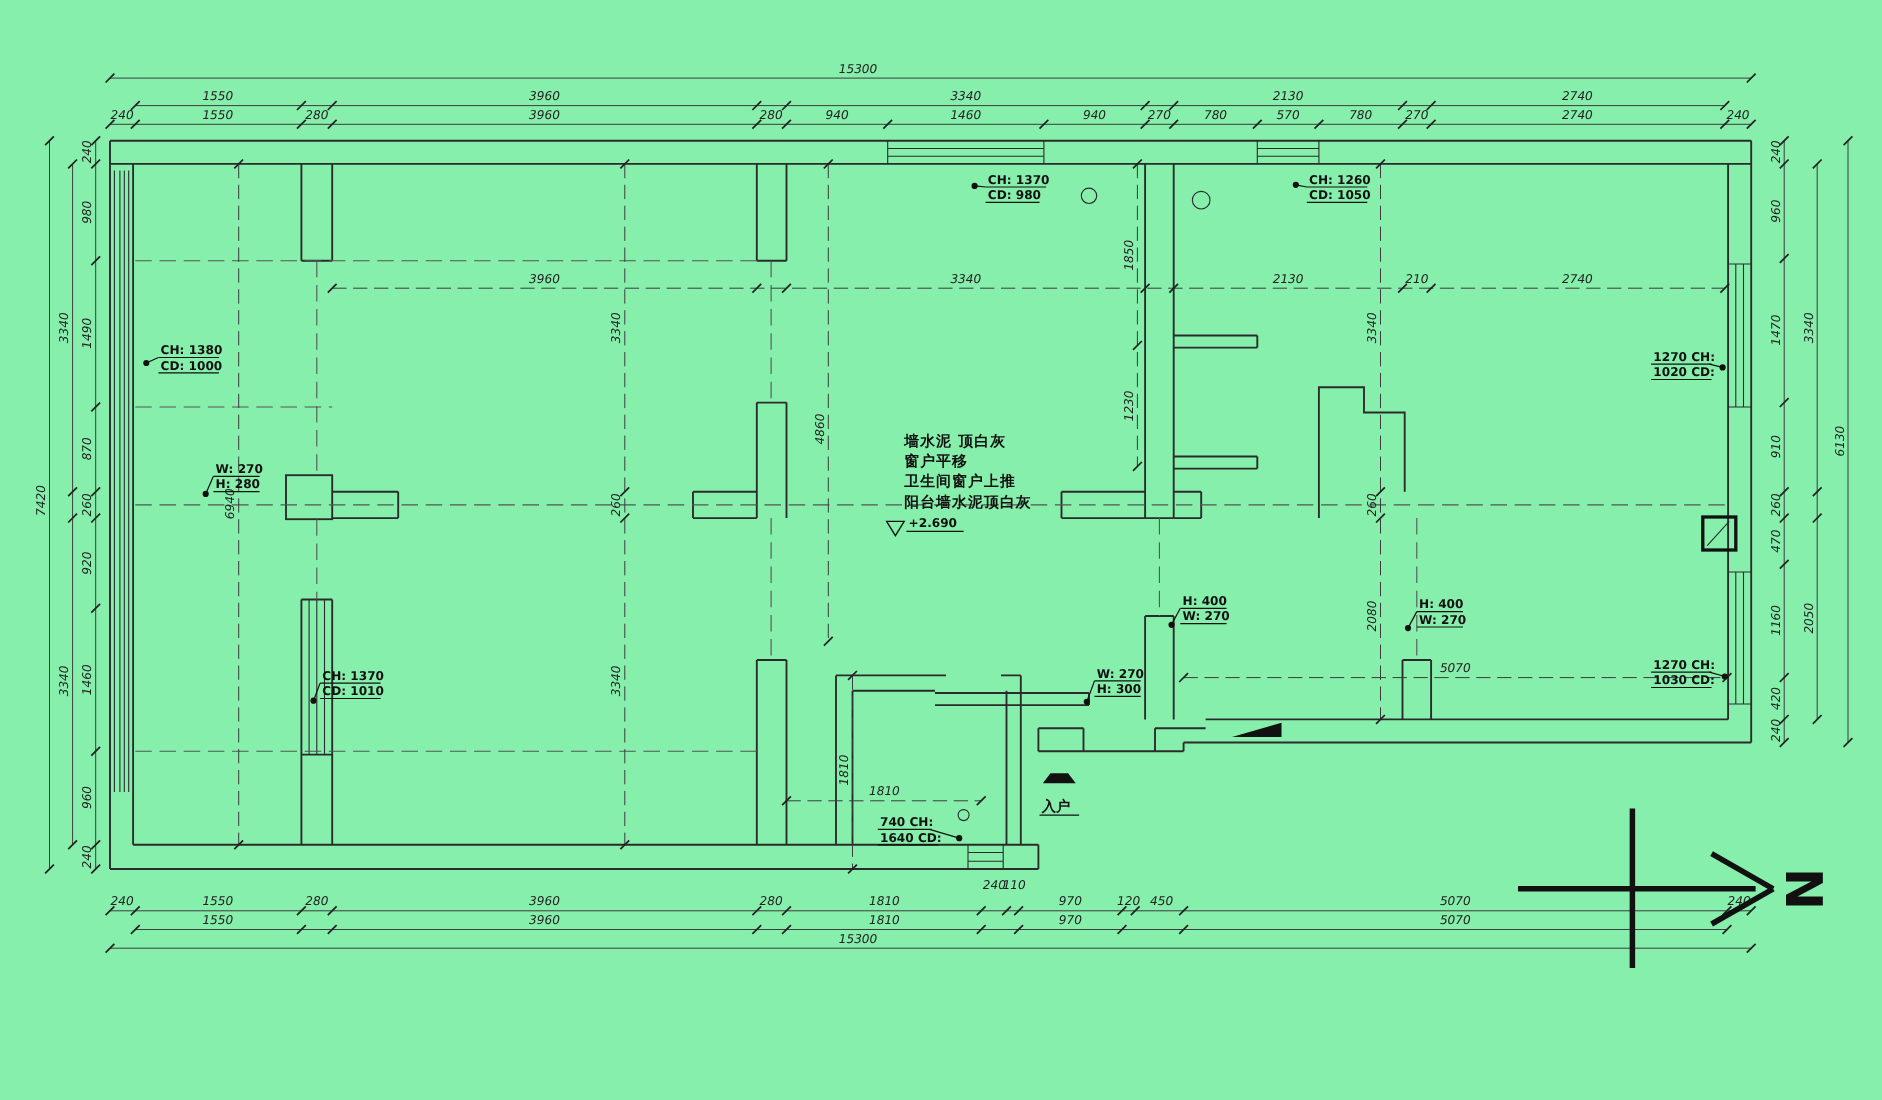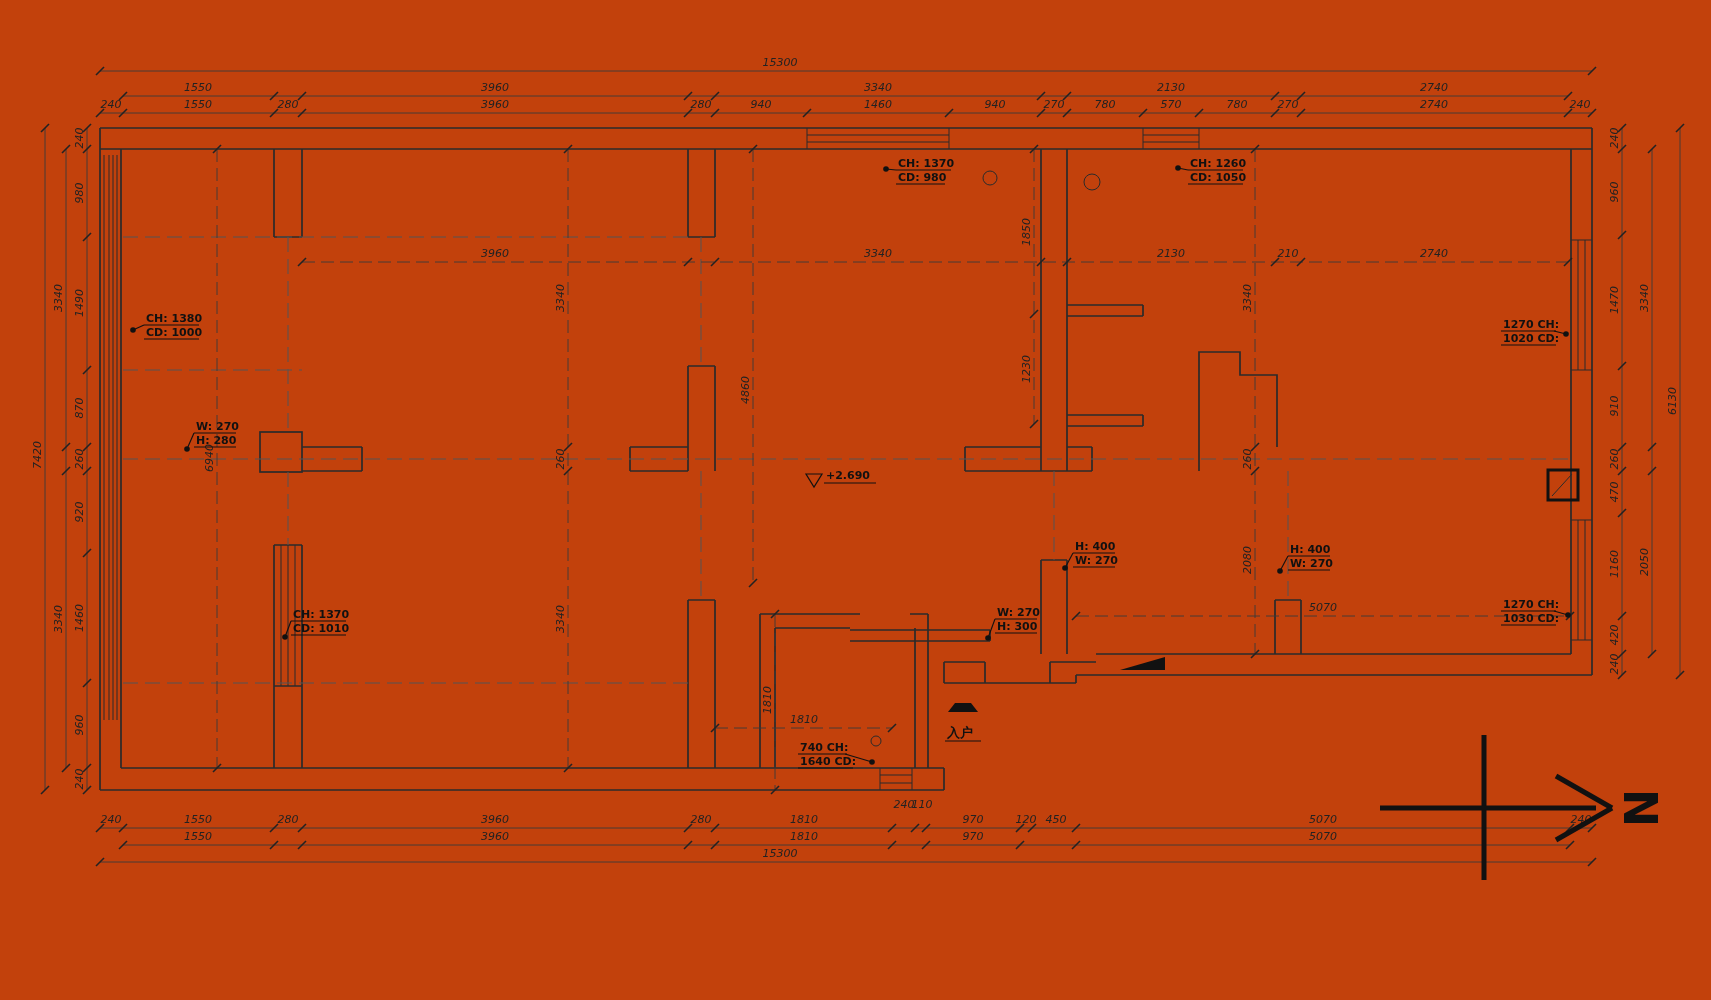--- a/index.html
+++ b/index.html
@@ -1,16 +1,16 @@
 <!DOCTYPE html>
 <html><head>
 <meta charset="utf-8">
 <style>
   html,body{margin:0;padding:0;background:#ffffff;}
-  #stage{position:relative;width:1711px;height:1000px;background:#c2410c;overflow:hidden;
+  #stage{position:relative;width:1711px;height:1000px;background:#86efac;overflow:hidden;
          font-family:"DejaVu Sans",sans-serif;}
   svg{position:absolute;left:0;top:0;}
   .wall{stroke:#2b2b2b;stroke-width:1.7;fill:none;}
   .thin{stroke:#2b2b2b;stroke-width:1;fill:none;}
   .gridline{stroke:#555;stroke-width:1;fill:none;stroke-dasharray:15 7;}
   .dimline{stroke:#3a3a3a;stroke-width:0.9;fill:none;}
   .dimdash{stroke:#3a3a3a;stroke-width:0.9;fill:none;stroke-dasharray:13 6;}
   .tick{stroke:#222;stroke-width:1.6;fill:none;}
   .dimtxt{font-size:11px;font-style:italic;fill:#222;font-family:"DejaVu Sans",sans-serif;}
   .leadtxt{font-size:11px;font-weight:700;fill:#111;font-family:"DejaVu Sans",sans-serif;}
@@ -393,13 +393,19 @@
 
     <g>
       <line x1="1484" y1="735" x2="1484" y2="880" stroke="#111" stroke-width="5"></line>
       <line x1="1380" y1="808" x2="1596" y2="808" stroke="#111" stroke-width="5"></line>
       <line x1="1556" y1="776" x2="1612" y2="808" stroke="#111" stroke-width="5"></line>
       <line x1="1556" y1="840" x2="1612" y2="808" stroke="#111" stroke-width="5"></line>
       <text id="north-text" x="1640" y="808" font-size="46" font-weight="700" fill="#111" text-anchor="middle" dominant-baseline="central" transform="rotate(90,1640,808)">N</text>
     </g>
   </svg>
 
+  <div id="center-note">
+    <span>墙水泥 顶白灰</span>
+    <span>窗户平移</span>
+    <span>卫生间窗户上推</span>
+    <span>阳台墙水泥顶白灰</span>
+  </div>
 </div>
 
 </body></html>

